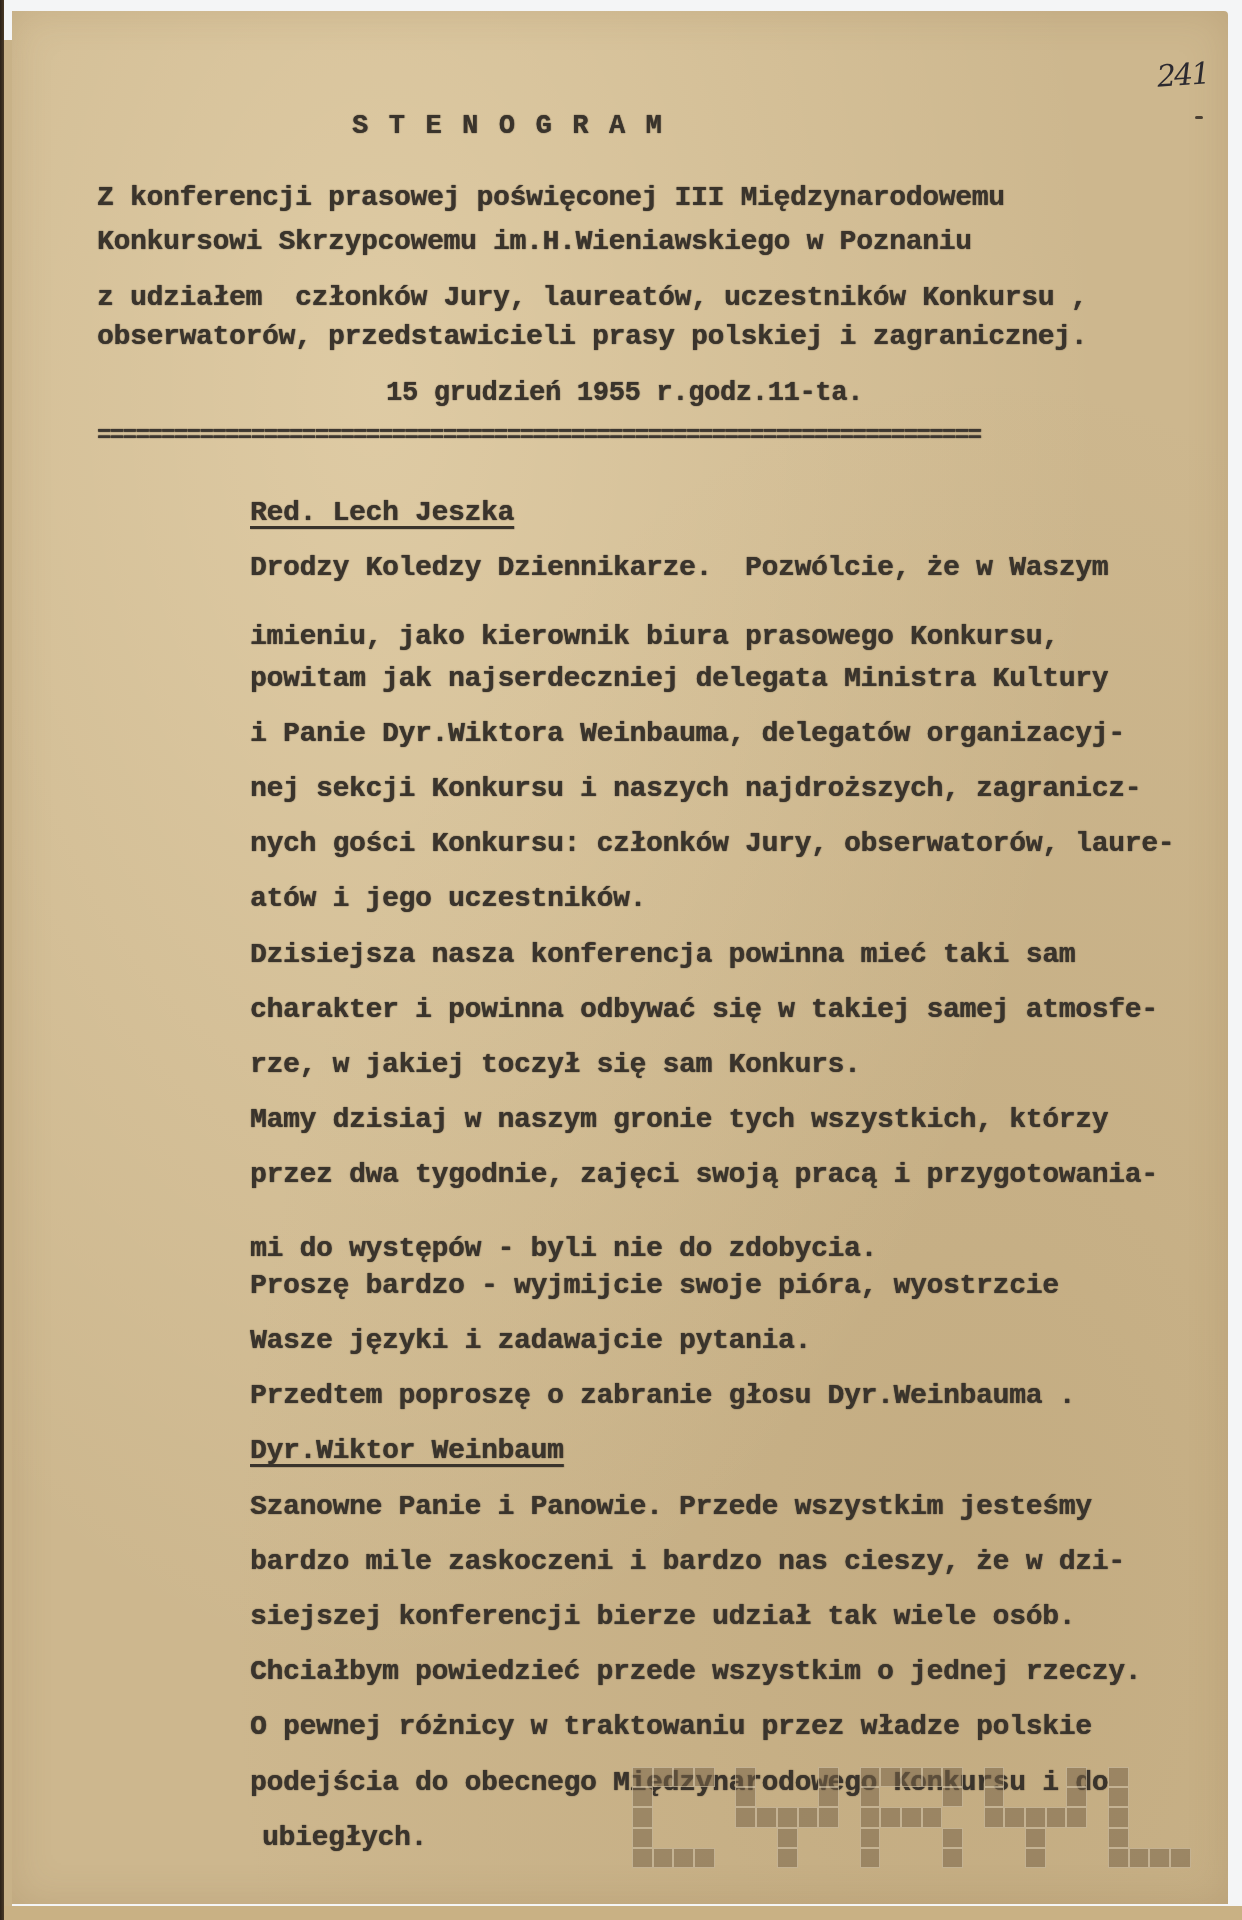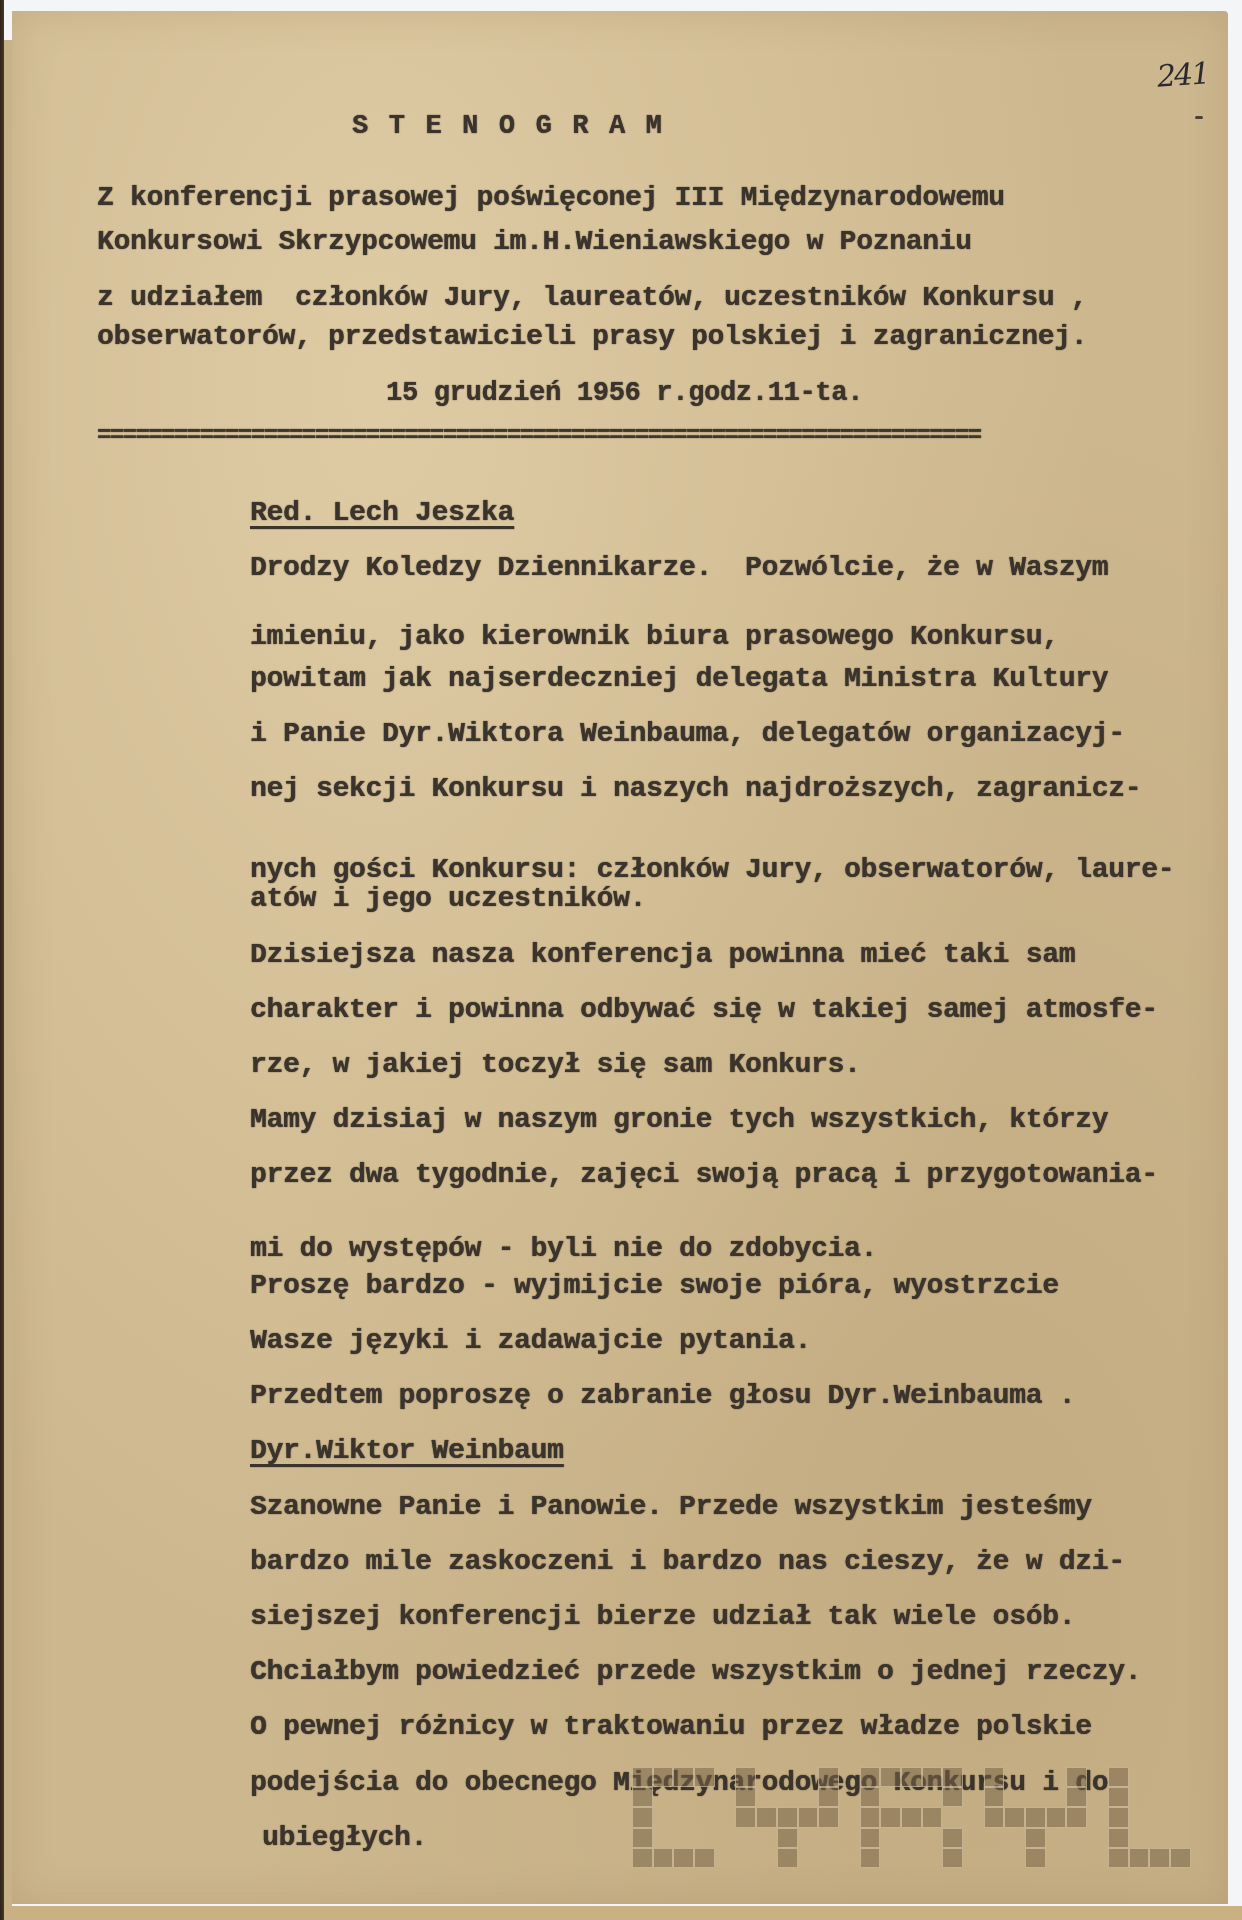--- a/index.html
+++ b/index.html
@@ -82,31 +82,31 @@
   <span class="pencil-mark"></span>
 </div>
 
 <div class="t title">STENOGRAM</div>
 
 <div class="t hline" style="top:182px">Z konferencji prasowej poświęconej III Międzynarodowemu</div>
 <div class="t hline" style="top:226px">Konkursowi Skrzypcowemu im.H.Wieniawskiego w Poznaniu</div>
 <div class="t hline" style="top:282px">z udziałem  członków Jury, laureatów, uczestników Konkursu ,</div>
 <div class="t hline" style="top:321px">obserwatorów, przedstawicieli prasy polskiej i zagranicznej.</div>
 
-<div class="t date">15 grudzień 1956 r.godz.11-ta.</div>
+<div class="t date">15 grudzień 1955 r.godz.11-ta.</div>
 <div class="t sep">=====================================================================</div>
 
 <div id="sections">
     <div class="t heading" style="top: 497px; text-align: right;">Red. Lech Jeszka</div>
     <div class="t body-line" style="top: 552.2px;">Drodzy Koledzy Dziennikarze.  Pozwólcie, że w Waszym</div>
     <div class="t body-line" style="top: 607.4px; margin-top: 14px;">imieniu, jako kierownik biura prasowego Konkursu,</div>
     <div class="t body-line" style="top: 662.6px;">powitam jak najserdeczniej delegata Ministra Kultury</div>
     <div class="t body-line" style="top: 717.8px;">i Panie Dyr.Wiktora Weinbauma, delegatów organizacyj-</div>
     <div class="t body-line" style="top: 773px;">nej sekcji Konkursu i naszych najdroższych, zagranicz-</div>
-    <div class="t body-line" style="top: 828.2px; margin-top: 26px;">nych gości Konkursu: członków Jury, obserwatorów, laure-</div>
+    <div class="t body-line" style="top: 828.2px;">nych gości Konkursu: członków Jury, obserwatorów, laure-</div>
     <div class="t body-line" style="top: 883.4px;">atów i jego uczestników.</div>
     <div class="t body-line" style="top: 938.6px;">Dzisiejsza nasza konferencja powinna mieć taki sam</div>
     <div class="t body-line" style="top: 993.8px;">charakter i powinna odbywać się w takiej samej atmosfe-</div>
     <div class="t body-line" style="top: 1049px;">rze, w jakiej toczył się sam Konkurs.</div>
     <div class="t body-line" style="top: 1104.2px; text-align: right;">Mamy dzisiaj w naszym gronie tych wszystkich, którzy</div>
     <div class="t body-line" style="top: 1159.4px;">przez dwa tygodnie, zajęci swoją pracą i przygotowania-</div>
     <div class="t body-line" style="top: 1233px;">mi do występów - byli nie do zdobycia.</div>
     <div class="t body-line" style="top: 1269.8px;">Proszę bardzo - wyjmijcie swoje pióra, wyostrzcie</div>
     <div class="t body-line" style="top: 1325px;">Wasze języki i zadawajcie pytania.</div>
     <div class="t body-line" style="top: 1380.2px;">Przedtem poproszę o zabranie głosu Dyr.Weinbauma .</div>

